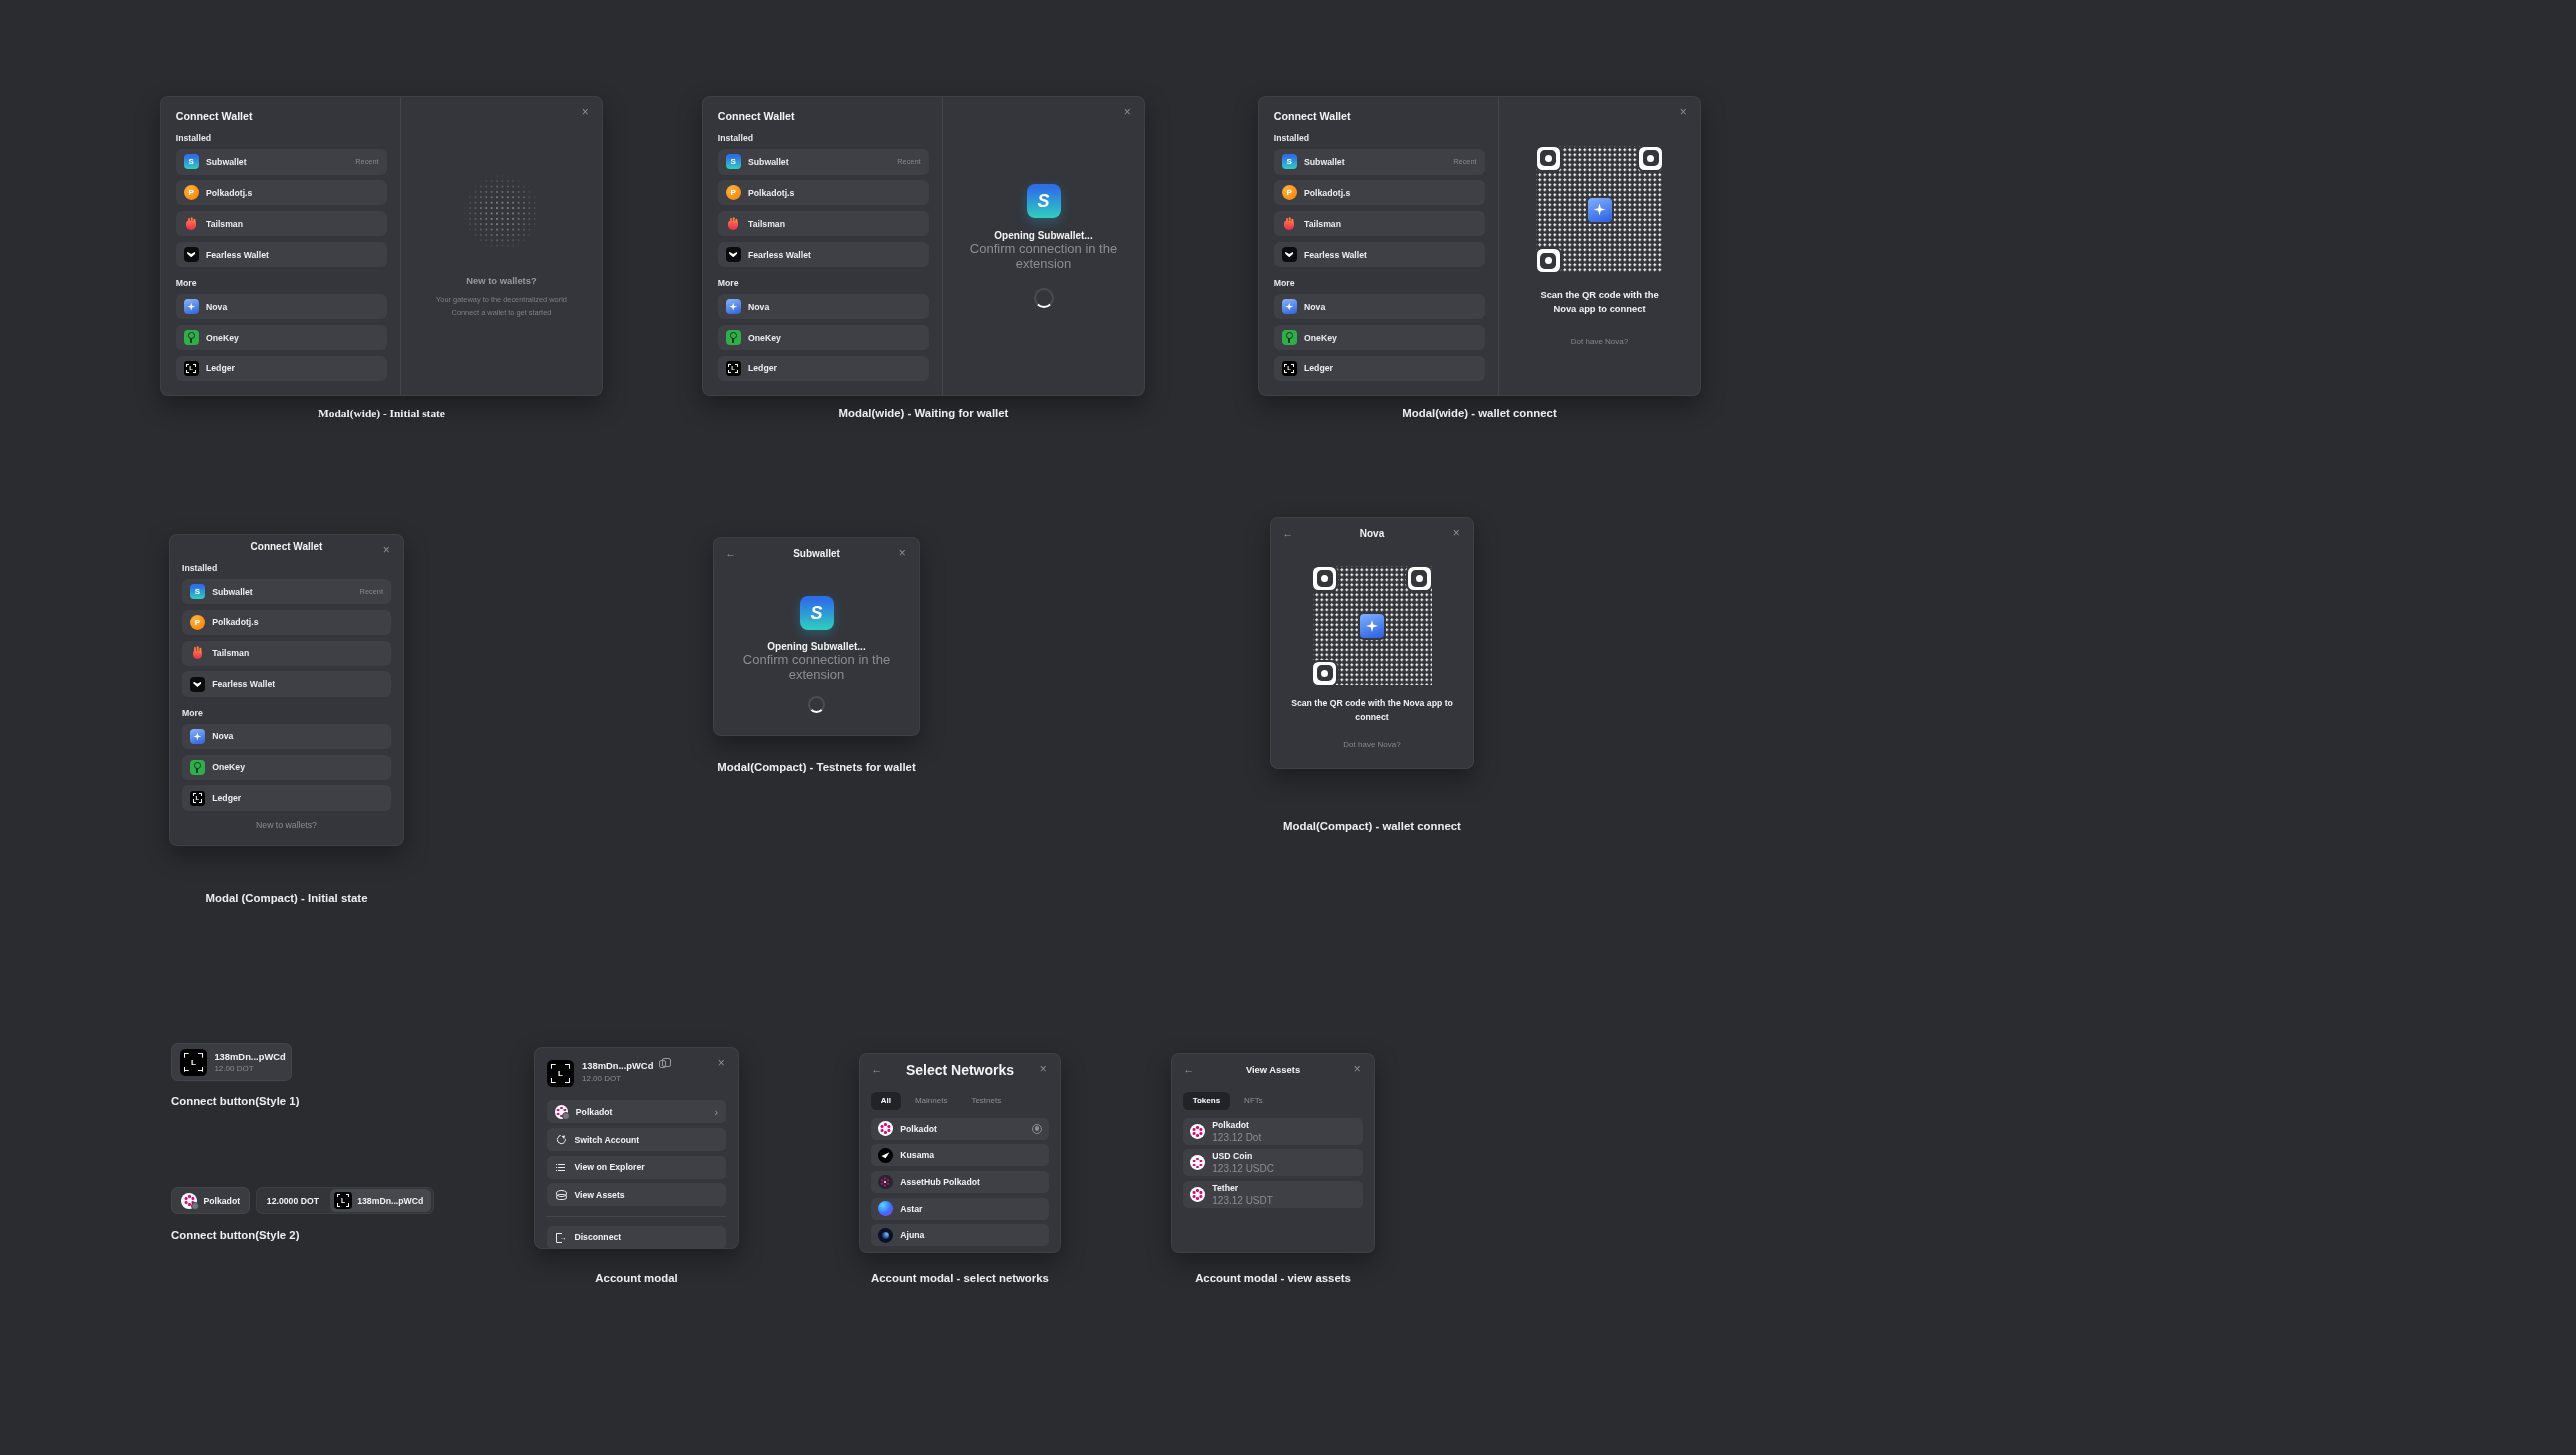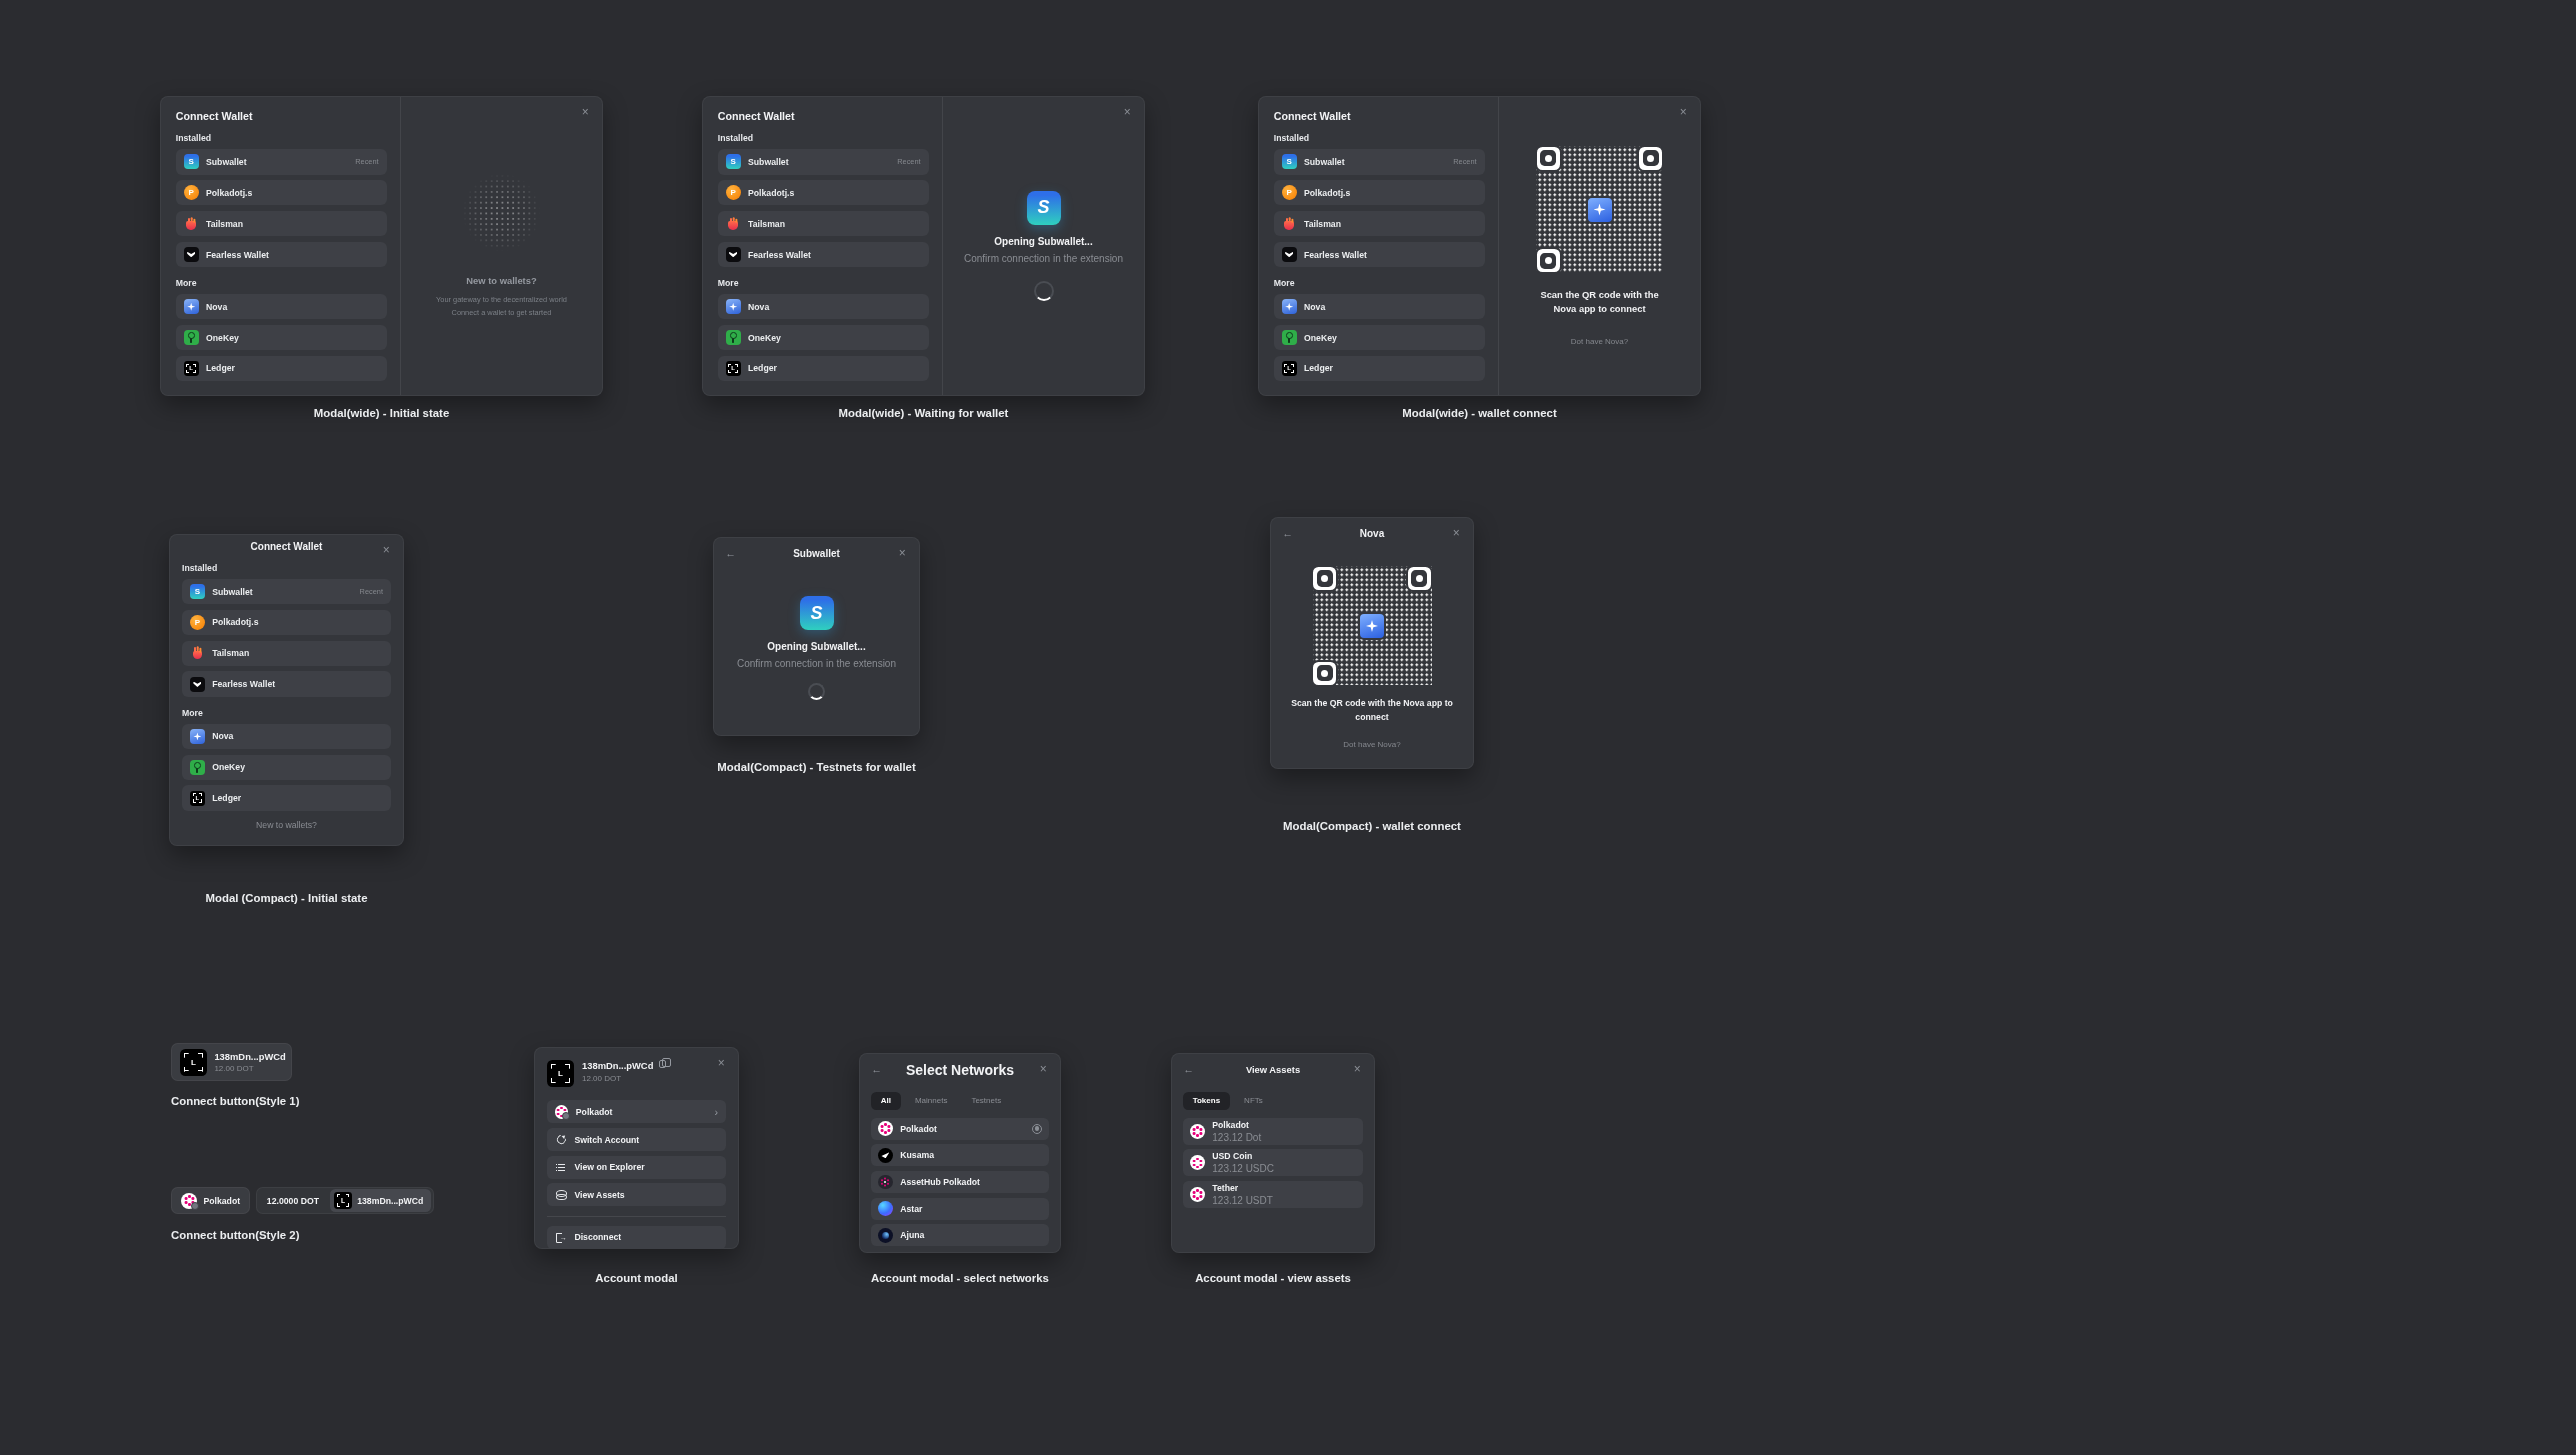--- a/index.html
+++ b/index.html
@@ -85,21 +85,21 @@
       background-size:5.4px 5.4px;
       -webkit-mask-image:radial-gradient(circle,#000 22%,rgba(0,0,0,.45) 52%,transparent 70%);
       mask-image:radial-gradient(circle,#000 22%,rgba(0,0,0,.45) 52%,transparent 70%); }
   .empty-title { margin-top:23px; font-size:9.4px; font-weight:600; color:#9599a0; }
   .empty-sub { margin-top:8px; font-size:7.4px; color:#7c8087; line-height:1.7; }
 
   .sw-big { width:34px; height:34px; border-radius:8px; background:linear-gradient(180deg,#2e6fe8 12%,#2fd0bf);
       display:flex; align-items:center; justify-content:center; font-size:18px; font-weight:800; color:#fff;
       font-style:italic; box-shadow:0 4px 12px rgba(46,150,210,.35); }
   .opening { margin-top:11.4px; font-size:10px; font-weight:700; }
-  .confirm { margin-top:6px; font-size:10px; color:#8a8d93; }
+  .confirm { font-size:13px; color:#8a8d93; }
   .spinner { margin-top:17.4px; width:20px; height:20px; border-radius:50%;
       border:2px solid #4a4d53; border-bottom-color:#fff; }
 
   .qr { position:relative; background-image:radial-gradient(#fff 1.1px, transparent 1.4px);
       background-size:5px 5px; background-position:1.3px 1.3px; }
   .qr-190 { width:127px; height:127px; }
   .qr-178 { width:119px; height:119px; }
   .finder { position:absolute; width:27px; height:27px; background:#fff; border-radius:7.4px;
       border:2px solid #34363b; display:flex; align-items:center; justify-content:center; }
   .finder::before { content:""; position:absolute; inset:3.4px; background:#34363b; border-radius:4.7px; }
@@ -238,21 +238,21 @@
     <div class="mw-right">
       <div class="sphere"></div>
       <div class="empty-title">New to wallets?</div>
       <div class="empty-sub">
         <div>Your gateway to the decentralized world</div>
         <div>Connect a wallet to get started</div>
       </div>
     </div>
     <span class="close">×</span>
   </div>
-  <div class="cap cap-c" style="left:160px; top:407px; width:443px;">Modal(wide) - Initial state</div>
+  <div class="cap cap-c" style="left:160px; top:407px; width:443px;font-family:Liberation Serif, serif;">Modal(wide) - Initial state</div>
 
   <div class="card modal-wide" style="left:702px;">
     <div class="mw-left">
       <div class="m-title">Connect Wallet</div>
       <div class="sec-label">Installed</div>
       <div class="w-list">
           <div class="w-row">
             <span class="ic ic-subwallet">S</span>
             <span class="w-name">Subwallet</span>
             <span class="w-badge">Recent</span>

